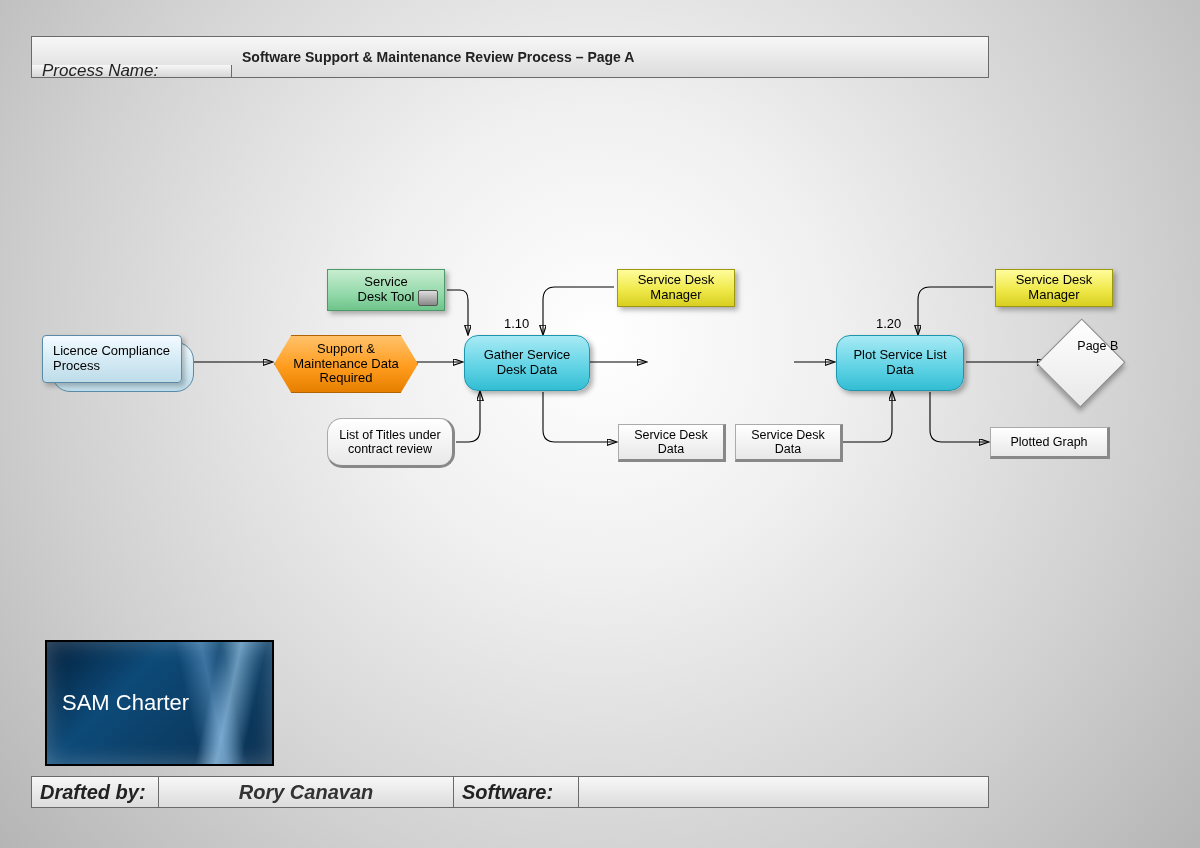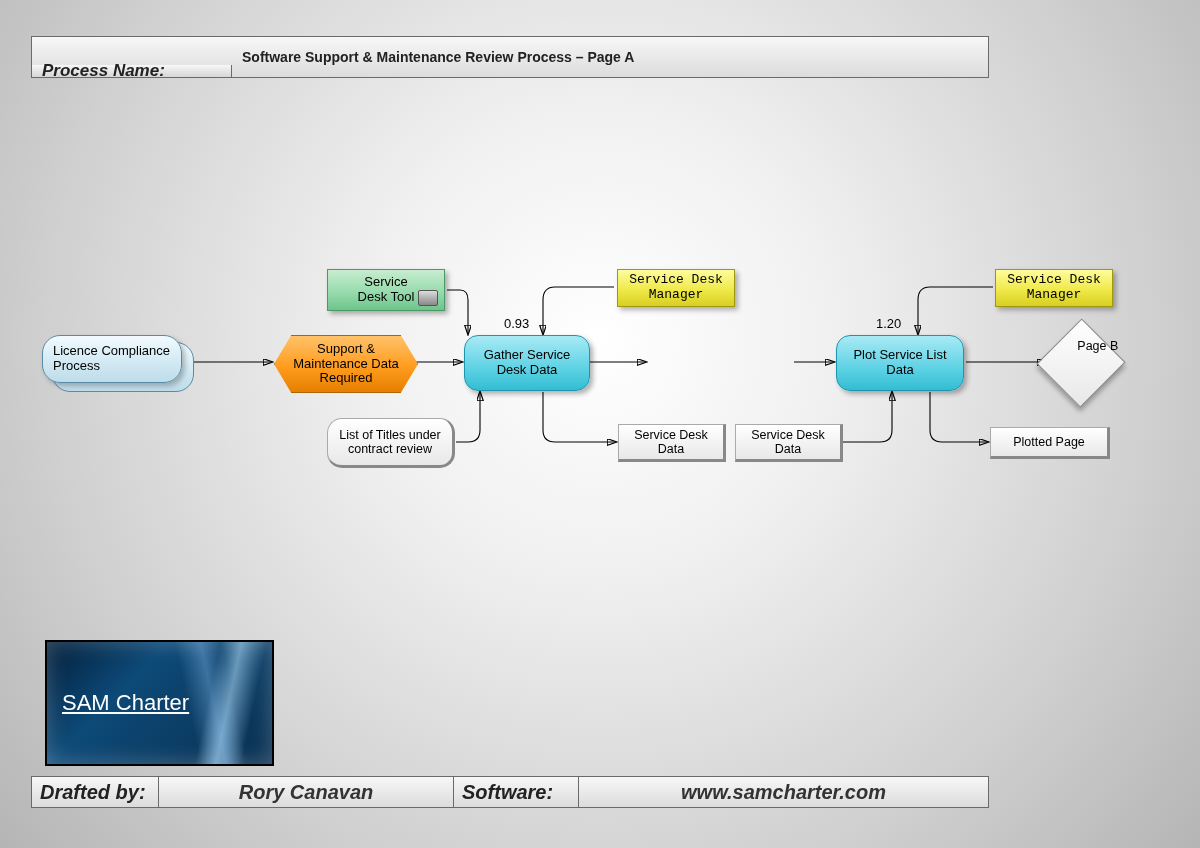--- a/index.html
+++ b/index.html
@@ -1,33 +1,33 @@
 <!DOCTYPE html>
 <html><head>
 <meta charset="utf-8">
 <style>
   html,body{margin:0;padding:0;width:1200px;height:848px;overflow:hidden;font-family:Verdana,Arial,sans-serif;}
   .bg{width:1200px;height:848px;background:radial-gradient(circle at 50% 40%,#ffffff 0%,#f0f0f0 30%,#d0d0d0 70%,#b5b5b5 100%);position:relative;}
   .header-bar{position:absolute;left:31px;top:36px;width:956px;height:40px;border:1px solid #6a6a6a;display:flex;background:linear-gradient(#f7f7f7,#dcdcdc);}
-  .header-label{width:189px;border-right:1px solid #6a6a6a;display:flex;align-items:center;padding-left:10px;font-weight:bold;font-size:17px;color:#222;font-style:italic;background:linear-gradient(#f7f7f7,#d6d6d6);margin-top:28px;}
+  .header-label{width:189px;border-right:1px solid #6a6a6a;display:flex;align-items:center;padding-left:10px;font-weight:normal;font-size:17px;color:#222;font-style:italic;background:linear-gradient(#f7f7f7,#d6d6d6);margin-top:28px;}
   .header-value{flex:1;display:flex;align-items:center;padding-left:10px;font-weight:bold;font-size:14px;color:#222;}
   .footer-bar{position:absolute;left:31px;top:776px;width:956px;height:30px;border:1px solid #6a6a6a;display:flex;background:linear-gradient(#f7f7f7,#dcdcdc);font-size:20px;}
   .footer-cell{border-right:1px solid #6a6a6a;display:flex;align-items:center;padding-left:8px;font-weight:bold;font-style:italic;color:#222;}
   .footer-value{display:flex;align-items:center;justify-content:center;font-style:italic;font-weight:bold;color:#333;}
-  .logo{position:absolute;left:45px;top:640px;width:210px;height:122px;background:linear-gradient(135deg,#021e3a,#0d4a78 35%,#0a2f50 100%);border:2px solid #000;box-shadow:inset 0 0 22px rgba(255,255,255,0.25);display:flex;align-items:center;color:#fff;font-size:22px;padding-left:15px;font-family:Arial,sans-serif;overflow:hidden;text-decoration:underline;}
+  .logo{position:absolute;left:45px;top:640px;width:210px;height:122px;background:linear-gradient(135deg,#021e3a,#0d4a78 35%,#0a2f50 100%);border:2px solid #000;box-shadow:inset 0 0 22px rgba(255,255,255,0.25);display:flex;align-items:center;color:#fff;font-size:22px;padding-left:15px;font-family:Arial,sans-serif;overflow:hidden;}
   .logo:before{content:"";position:absolute;right:18px;top:-20px;bottom:-20px;width:46px;background:linear-gradient(90deg,rgba(255,255,255,0) 0%,rgba(180,225,255,0.55) 45%,rgba(255,255,255,0) 100%);transform:rotate(12deg);}
   .logo:after{content:"";position:absolute;right:38px;top:-20px;bottom:-20px;width:46px;background:linear-gradient(90deg,rgba(255,255,255,0) 0%,rgba(150,205,255,0.35) 55%,rgba(255,255,255,0) 100%);transform:rotate(-12deg);}
   .canvas{position:absolute;inset:0;}
   .node{position:absolute;display:flex;align-items:center;justify-content:center;text-align:center;font-size:13px;color:#000;box-sizing:border-box;line-height:1.15;}
-  .start-proc{border-radius:18px;border:1px solid #5a8aa5;background:linear-gradient(#f3faff,#d8edf6 45%,#bedce9 100%);box-shadow:3px 3px 5px rgba(0,0,0,0.25);padding:6px 10px;text-align:left;}
+  .start-proc{border-radius:4px;border:1px solid #5a8aa5;background:linear-gradient(#f3faff,#d8edf6 45%,#bedce9 100%);box-shadow:3px 3px 5px rgba(0,0,0,0.25);padding:6px 10px;text-align:left;}
   .start-stack{background:linear-gradient(#f3faff,#d8edf6 45%,#bedce9 100%);border:1px solid #5a8aa5;border-radius:18px;}
   .hex{background:linear-gradient(to bottom,#ffc26a 0%,#ff9c1e 55%,#e67f00 100%);border:1px solid #b06400;box-shadow:3px 3px 5px rgba(0,0,0,0.3);clip-path:polygon(12% 0,88% 0,100% 50%,88% 100%,12% 100%,0 50%);padding:6px 14px;}
   .task{background:linear-gradient(to bottom,#a8eaf5 0%,#5ed2e4 60%,#32bdd3 100%);border:1px solid #1d95ac;border-radius:14px;box-shadow:3px 3px 5px rgba(0,0,0,0.3);padding:6px 10px;}
   .datalabel{background:linear-gradient(#ffffff,#e8e8e8);border:1px solid #777;border-top-color:#aaa;border-left-color:#aaa;border-bottom:3px solid #888;border-right:3px solid #888;padding:4px 8px;font-size:12.5px;}
-  .role-yellow{background:linear-gradient(to bottom,#fffc9c 0%,#efe94a 55%,#d8cf20 100%);border:1px solid #9e9810;box-shadow:3px 3px 5px rgba(0,0,0,0.3);padding:2px 8px;font-family:Liberation Mono, monospace;}
+  .role-yellow{background:linear-gradient(to bottom,#fffc9c 0%,#efe94a 55%,#d8cf20 100%);border:1px solid #9e9810;box-shadow:3px 3px 5px rgba(0,0,0,0.3);padding:2px 8px;}
   .role-green{background:linear-gradient(to bottom,#c7edcf 0%,#93d9aa 60%,#6ec48a 100%);border:1px solid #4a9966;box-shadow:3px 3px 5px rgba(0,0,0,0.3);padding:4px 24px;}
   .diamond{background:linear-gradient(135deg,#ffffff,#e8e8e8);border:1px solid #888;width:62px;height:62px;transform:rotate(45deg);box-shadow:3px 3px 5px rgba(0,0,0,0.3);}
   .diamond span{transform:rotate(-45deg);display:block;font-size:12.5px;}
   svg.arrows{position:absolute;left:0;top:0;width:1200px;height:848px;pointer-events:none;}
   .arrows path,.arrows line{stroke:#000;stroke-width:1.1;fill:none;}
   .num{position:absolute;font-size:13px;color:#000;}
 </style>
 </head>
 <body>
 
@@ -66,21 +66,21 @@
 
     <div class="node hex" style="left:274px;top:335px;width:144px;height:58px;">
         <span>Support &amp; Maintenance Data Required</span>
       </div>
 
     <div class="node role-green" style="left:327px;top:269px;width:118px;height:42px;">
       <span>Service Desk Tool</span>
       <span style="position:absolute;right:6px;bottom:4px;width:18px;height:14px;background:linear-gradient(#ddd,#888);border:1px solid #555;border-radius:2px;"></span>
     </div>
 
-    <div class="num" style="left:504px;top:316px;">0.93</div>
+    <div class="num" style="left:504px;top:316px;">1.10</div>
     <div class="node task" style="left:464px;top:335px;width:126px;height:56px;">
         <span>Gather Service Desk Data</span>
       </div>
 
     <div class="node datalabel" style="left:327px;top:418px;width:128px;height:50px;border-radius:15px;">
         <span>List of Titles under contract review</span>
       </div>
 
     <div class="node role-yellow" style="left:617px;top:269px;width:118px;height:38px;">
         <span>Service Desk Manager</span>
@@ -103,28 +103,27 @@
         <span>Service Desk Manager</span>
       </div>
 
     <div class="node" style="left:1050px;top:332px;width:62px;height:62px;">
       <div class="diamond">
           <span>Page B</span>
         </div>
     </div>
 
     <div class="node datalabel" style="left:990px;top:427px;width:120px;height:32px;">
-        <span>Plotted Page</span>
+        <span>Plotted Graph</span>
       </div>
 
   </div>
 
   <div class="logo">
       <span style="position:relative;z-index:1;">SAM Charter</span>
     </div>
 
   <div class="footer-bar">
     <div class="footer-cell" style="width:118px;">Drafted by:</div>
     <div class="footer-value" style="width:294px;border-right:1px solid #6a6a6a;">Rory Canavan</div>
     <div class="footer-cell" style="width:116px;">Software:</div>
-    <div class="footer-value" style="flex:1;">www.samcharter.com</div>
   </div>
 </div>
 
 </body></html>

